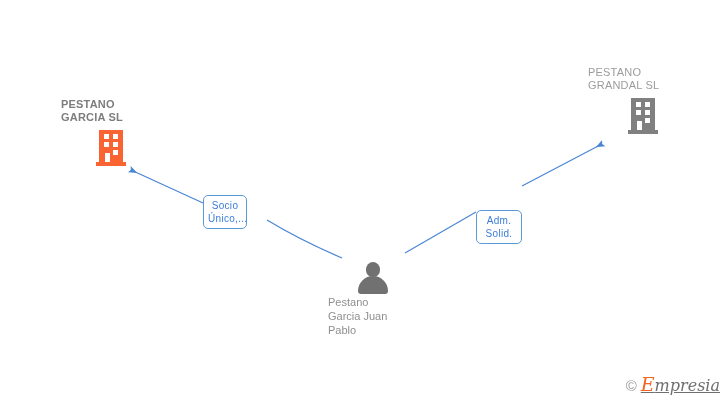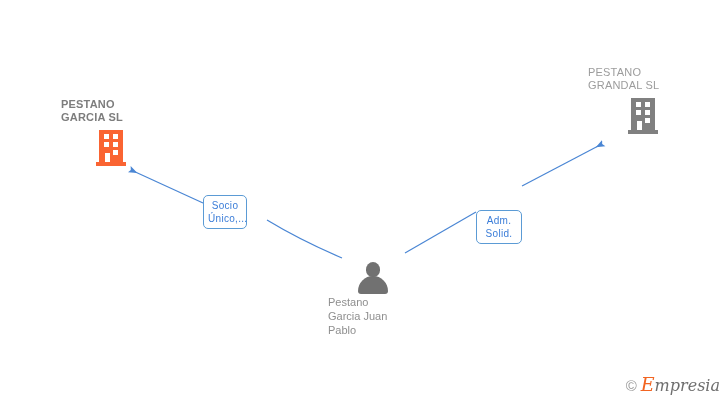--- a/index.html
+++ b/index.html
@@ -145,20 +145,21 @@
     color: #9a9a9a;
     font-size: 15px;
     line-height: 15px;
   }
   #watermark .brand {
     font-family: "DejaVu Serif", serif;
     font-style: italic;
     font-size: 16px;
     line-height: 16px;
     color: #6f6f6f;
+    text-decoration: underline;
   }
   #watermark .brand .cap {
     color: #f26522;
     font-size: 19px;
   }
 </style>
 </head>
 <body>
 
 <div id="canvas">

